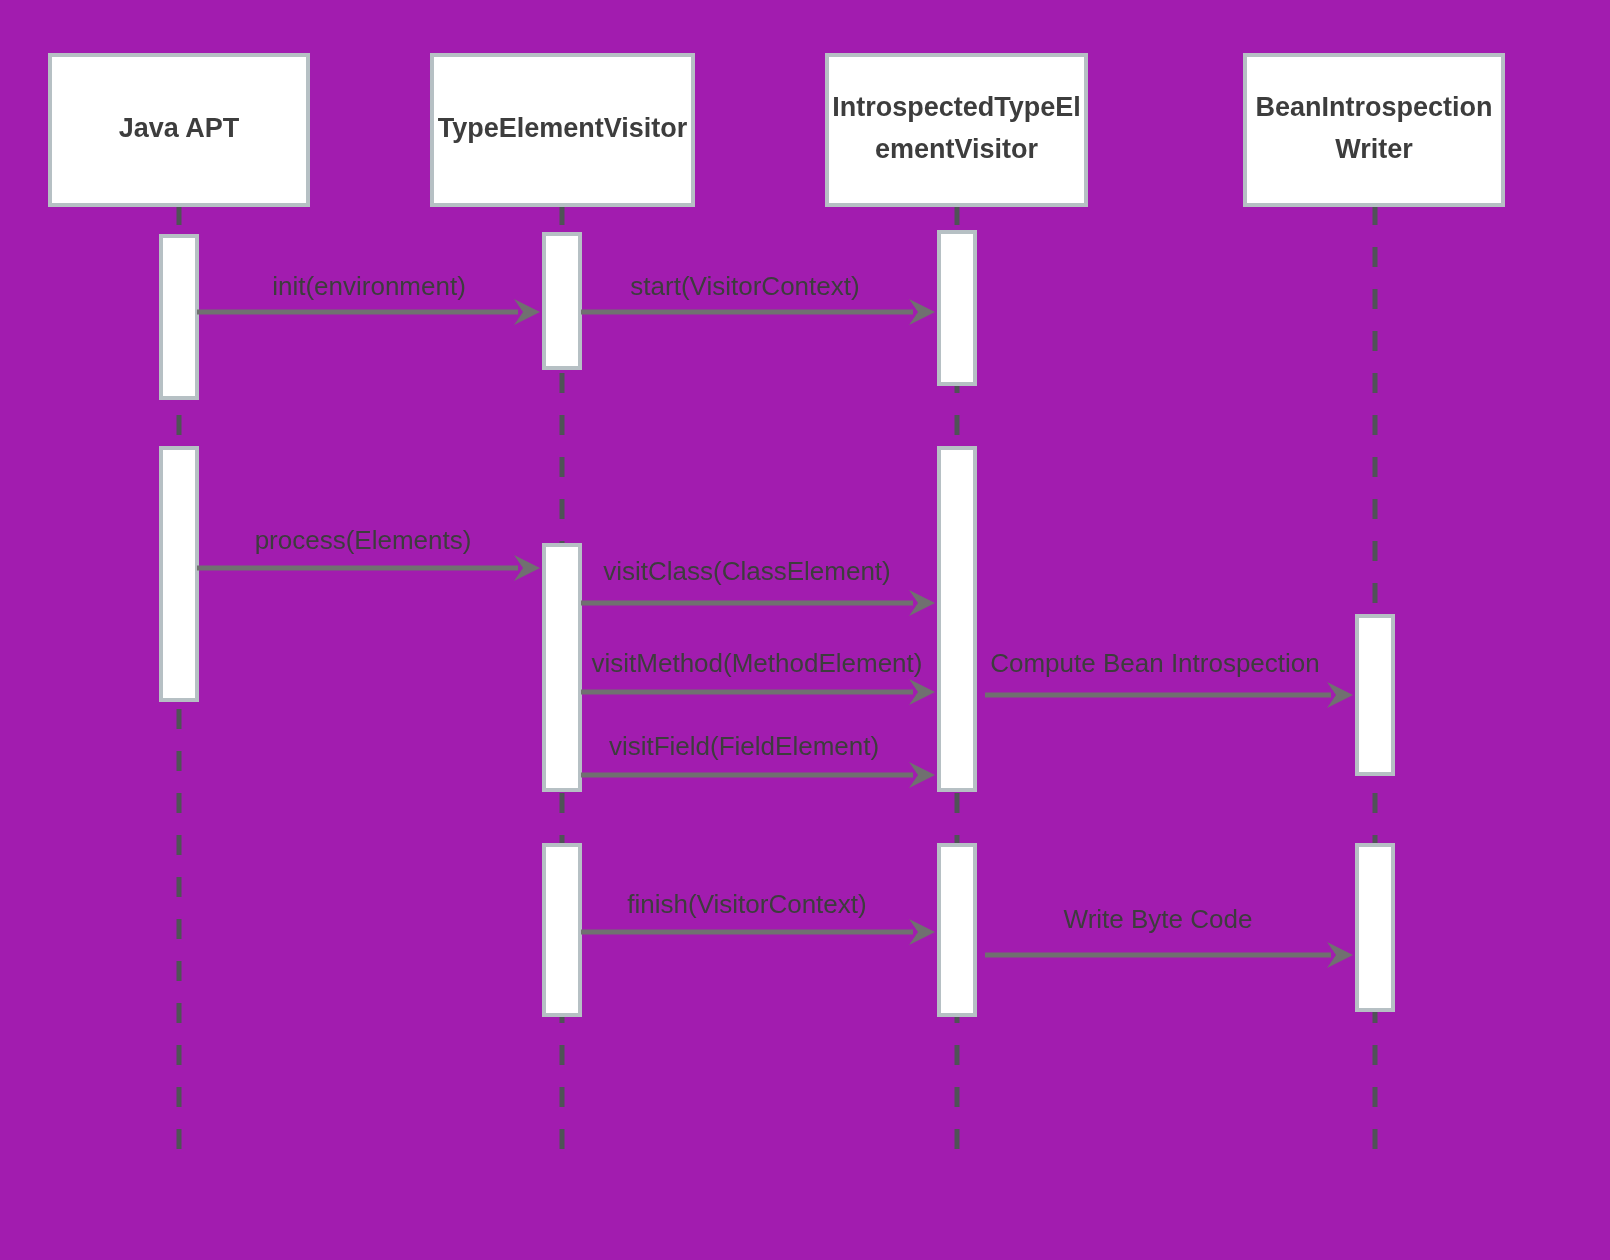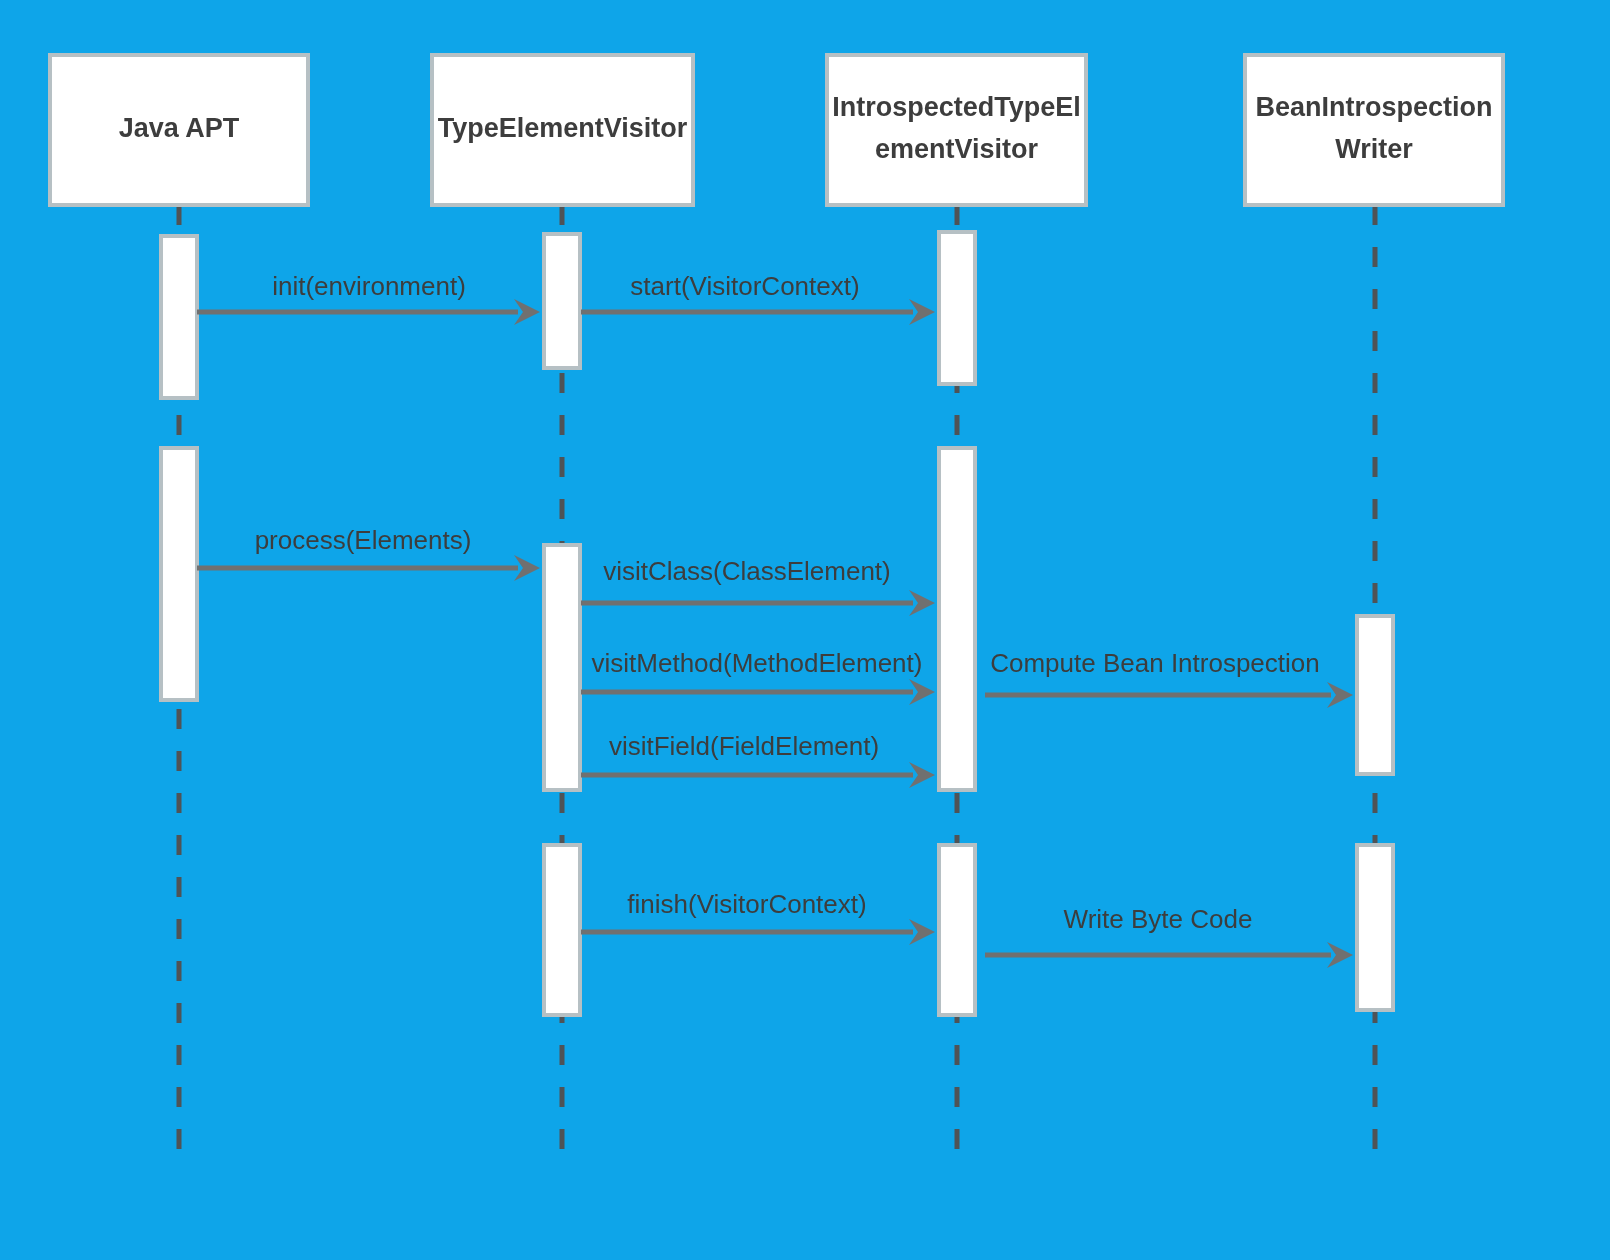--- a/index.html
+++ b/index.html
@@ -8,21 +8,21 @@
     background: #ffffff;
   }
   body {
     font-family: "Liberation Sans", sans-serif;
     -webkit-font-smoothing: antialiased;
   }
   #diagram-root {
     position: relative;
     width: 1610px;
     height: 1260px;
-    background: #0ea5e9;
+    background: #a21caf;
     overflow: hidden;
   }
   #diagram-svg {
     position: absolute;
     left: 0;
     top: 0;
     width: 1610px;
     height: 1260px;
     display: block;
   }

